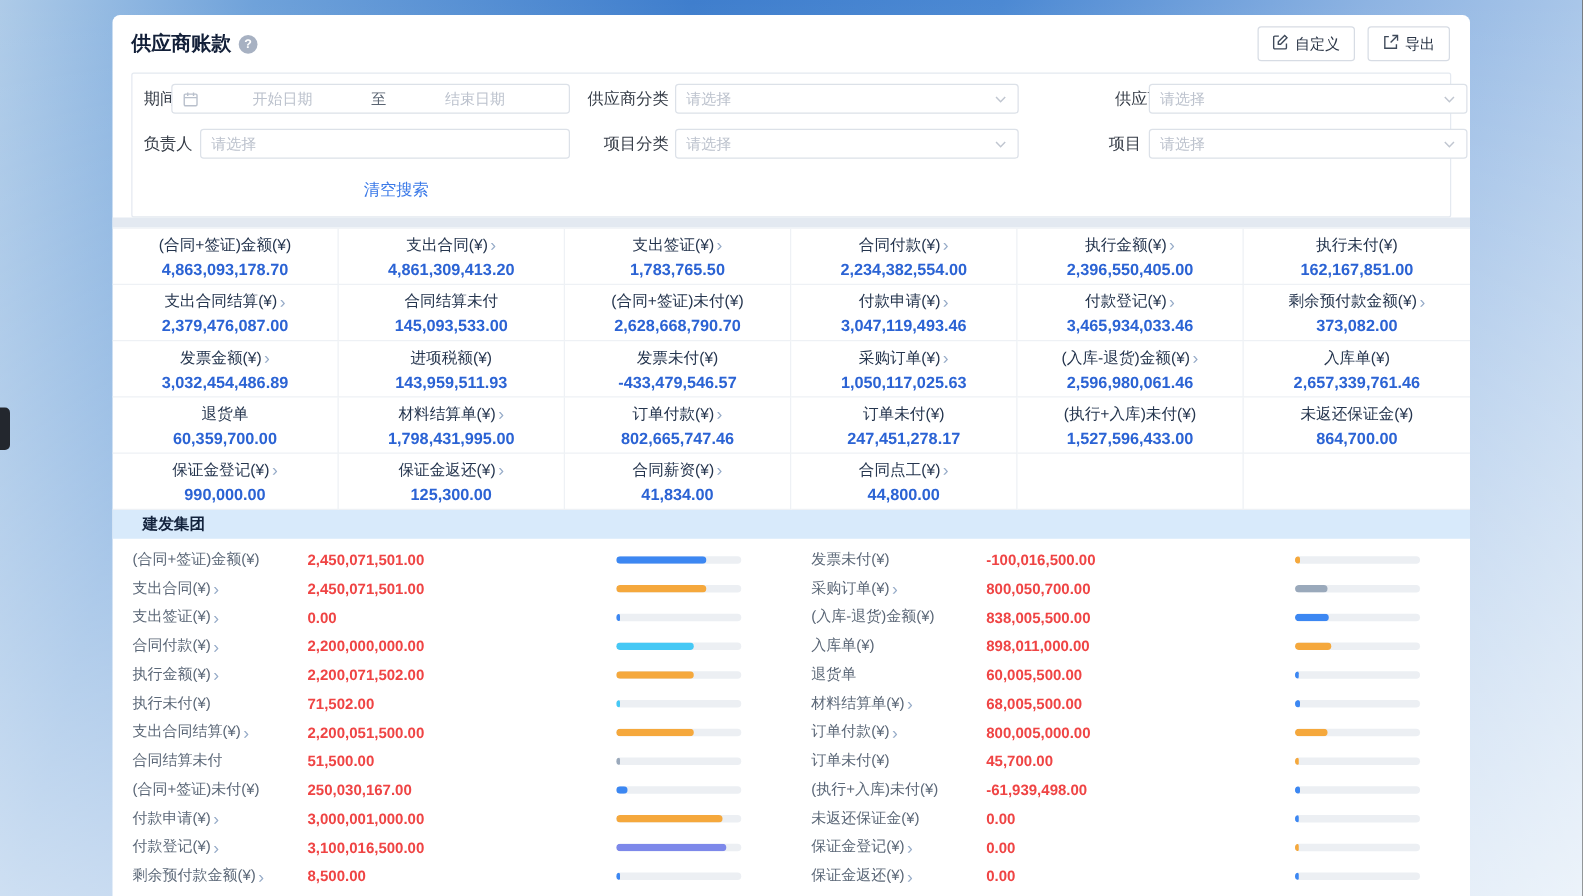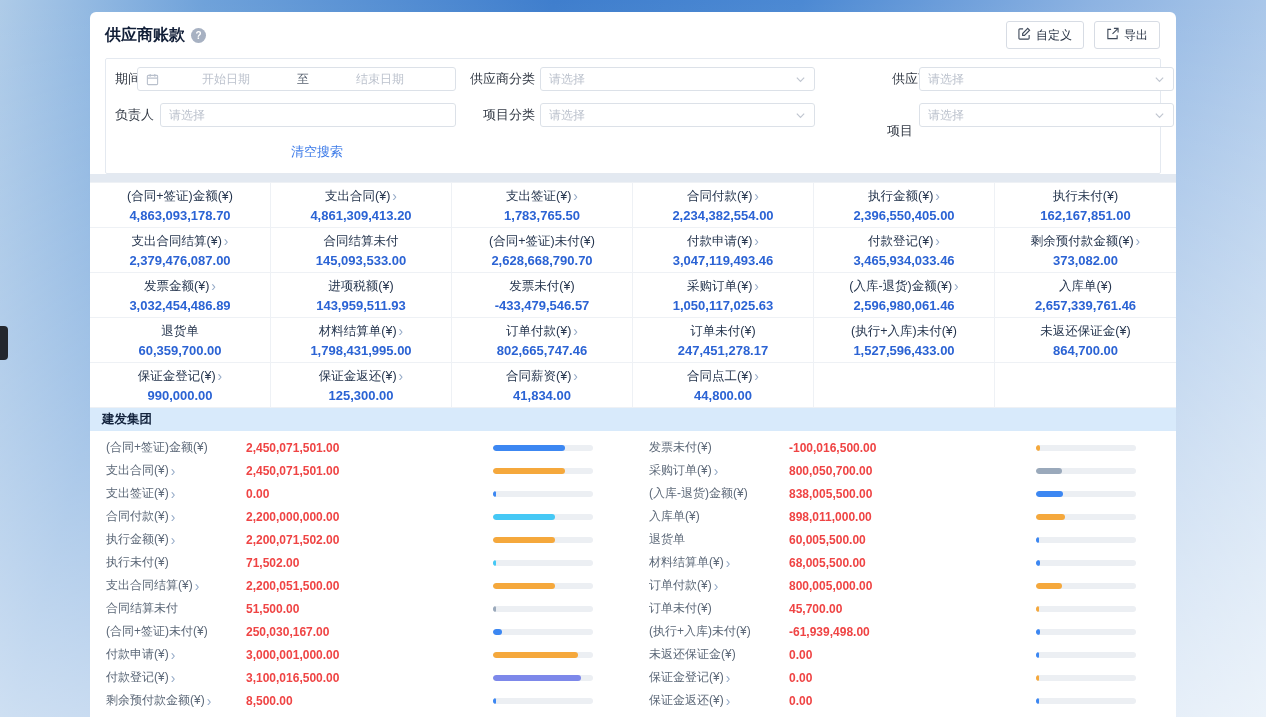--- a/index.html
+++ b/index.html
@@ -40,21 +40,21 @@
 
   
   .summary-grid { display:grid; grid-template-columns:repeat(6,1fr); border-top:1px solid #eef1f5; }
   .sum-cell { height:45px; border-right:1px solid #eef1f5; border-bottom:1px solid #eef1f5; display:flex; flex-direction:column; align-items:center; justify-content:center; gap:3px; }
   .sum-cell:nth-child(6n){ border-right:none; }
   .sum-label { font-size:12.5px; color:#25354e; display:flex; align-items:center; gap:2px; white-space:nowrap; }
   .drill { color:#96abc8; font-size:14px; line-height:1; }
   .sum-value { font-size:13px; font-weight:bold; color:#2b63d4; }
 
   
-  .group-header { height:23px; background:#d8eafb; color:#13233d; font-size:12.5px; font-weight:bold; line-height:23px; padding-left:12px; }
+  .group-header { height:23px; background:#d8eafb; color:#13233d; font-size:12.5px; font-weight:bold; line-height:23px; padding-left:24px; }
   .detail-grid { display:flex; padding:5px 16px 0; }
   .detail-col { width:50%; }
   .detail-col.right { padding-left:16px; }
   .detail-row { display:flex; align-items:center; height:23px; }
   .d-label { width:140px; font-size:12px; color:#5c6878; display:flex; align-items:center; gap:2px; white-space:nowrap; }
   .d-value { flex:1; font-size:12px; font-weight:bold; color:#ef4444; }
   .bar-track { width:100px; height:6px; border-radius:3px; background:#eceff3; overflow:hidden; }
   .detail-col.left .bar-track { margin-right:40px; }
   .detail-col.right .bar-track { margin-right:24px; }
   .bar-fill { height:100%; border-radius:3px; }
@@ -134,21 +134,21 @@
       </div>
       <span class="f-label ra" style="left:364px; top:44px; width:65px;">项目分类</span>
       <div class="control sel" style="left:434px; top:44px; width:275px;">
         <span class="placeholder">请选择</span>
         <span style="display:flex;">
             <svg width="11" height="11" viewBox="0 0 12 12" fill="none" stroke="#c0c6d0" stroke-width="1.3">
               <path d="M2 4l4 4 4-4"></path>
             </svg>
           </span>
       </div>
-      <span class="f-label ra" style="left:745px; top:60px; width:62px;">项目</span>
+      <span class="f-label ra" style="left:745px; top:44px; width:62px;">项目</span>
       <div class="control sel" style="left:813px; top:44px; width:255px;">
         <span class="placeholder">请选择</span>
         <span style="display:flex;">
             <svg width="11" height="11" viewBox="0 0 12 12" fill="none" stroke="#c0c6d0" stroke-width="1.3">
               <path d="M2 4l4 4 4-4"></path>
             </svg>
           </span>
       </div>
 
       <a class="clear-link">清空搜索</a>

